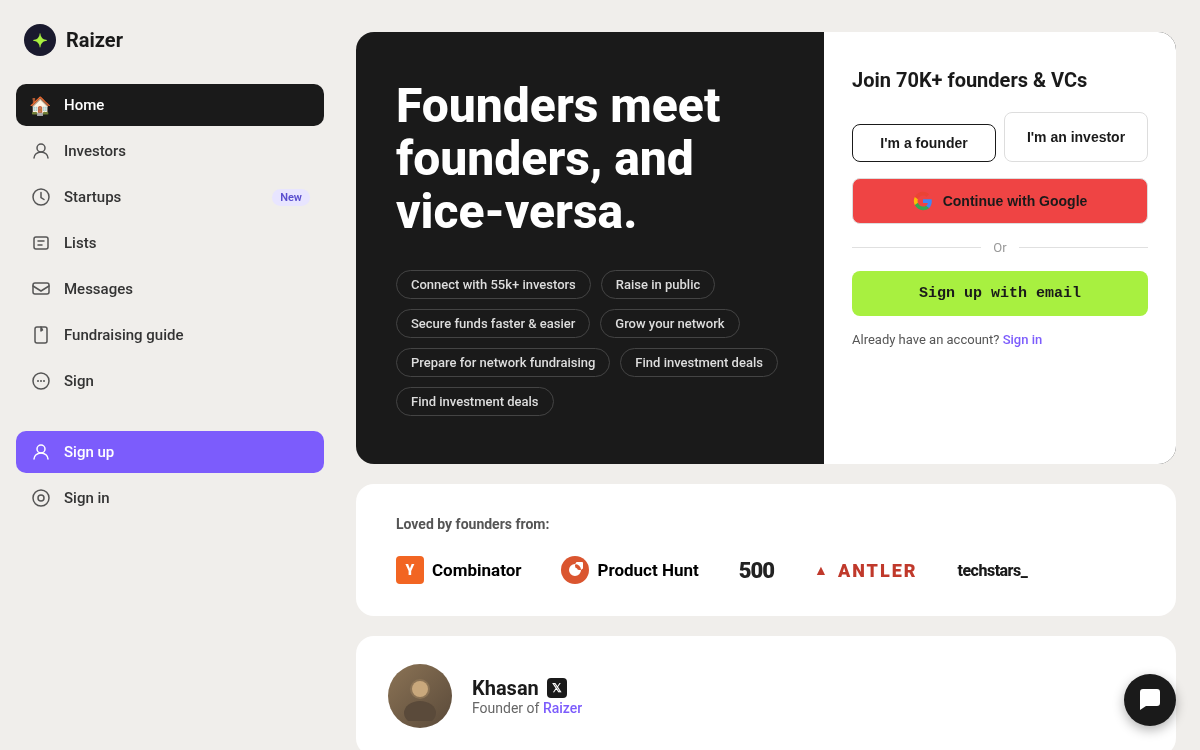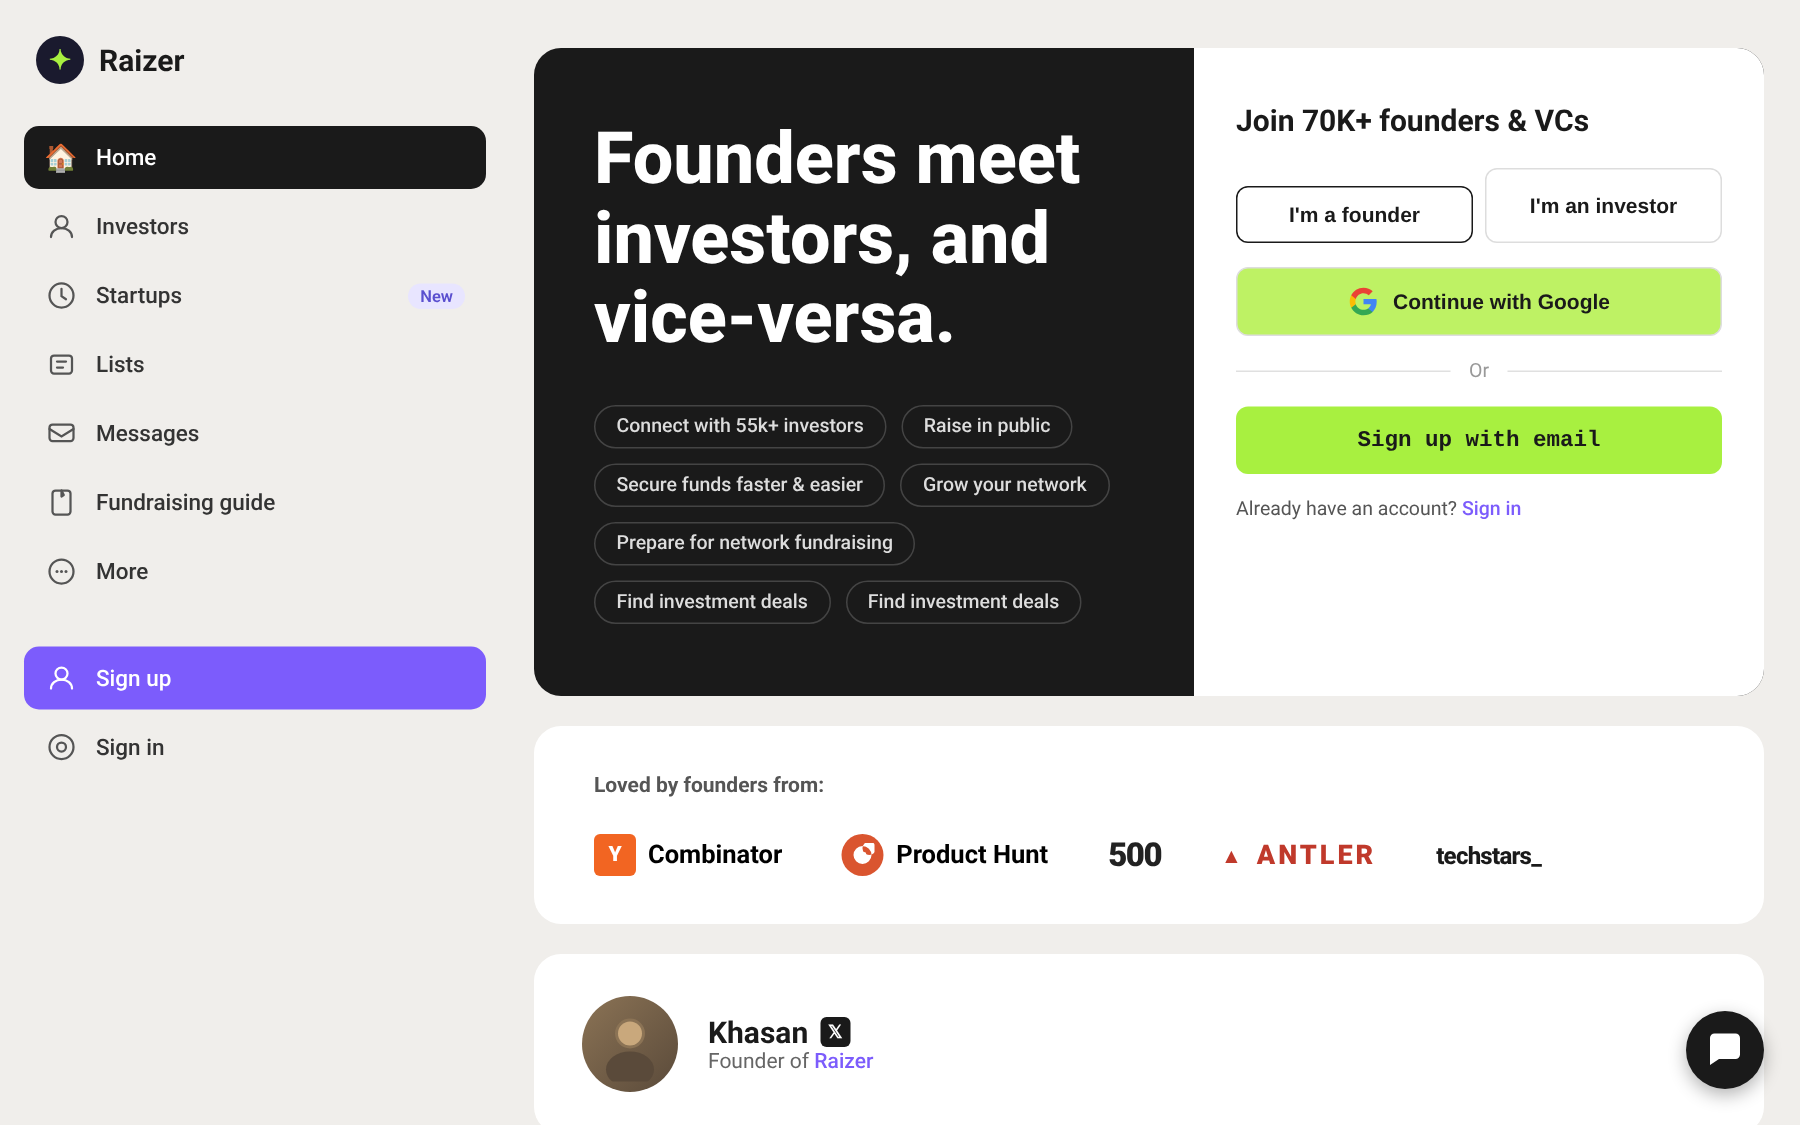--- a/index.html
+++ b/index.html
@@ -141,21 +141,21 @@
       border: 1.5px solid #444;
       color: #ddd;
       padding: 6px 14px;
       border-radius: 20px;
       font-size: 13px;
       font-weight: 500;
       white-space: nowrap;
     }
 
     .hero-right {
-      width: 380px;
+      width: 352px;
       background: #fff;
       padding: 36px 28px;
       display: flex;
       flex-direction: column;
       gap: 16px;
     }
 
     .hero-right-title {
       font-size: 20px;
       font-weight: 700;
@@ -187,21 +187,21 @@
     }
 
     .google-btn {
       display: flex;
       align-items: center;
       justify-content: center;
       gap: 10px;
       padding: 12px;
       border: 1.5px solid #ddd;
       border-radius: 8px;
-      background: #bef264;
+      background: #ef4444;
       cursor: pointer;
       font-size: 14px;
       font-weight: 600;
       color: #1a1a1a;
       text-align: right;
     }
 
     .google-icon {
       width: 20px;
       height: 20px;
@@ -474,21 +474,21 @@
 
   <div class="nav-item">
     <span class="nav-icon">
       <svg width="20" height="20" viewBox="0 0 20 20" fill="none">
           <circle cx="10" cy="10" r="8" stroke="#555" stroke-width="1.5"></circle>
           <circle cx="7" cy="10" r="1" fill="#555"></circle>
           <circle cx="10" cy="10" r="1" fill="#555"></circle>
           <circle cx="13" cy="10" r="1" fill="#555"></circle>
         </svg>
     </span>
-    <span>More</span>
+    <span>Sign</span>
   </div>
 
   <div class="nav-divider"></div>
 
   <div class="nav-item signup">
     <span class="nav-icon">
       <svg width="20" height="20" viewBox="0 0 20 20" fill="none">
           <circle cx="10" cy="7" r="4" stroke="#fff" stroke-width="1.5"></circle>
           <path d="M3 17c0-3.314 3.134-6 7-6s7 2.686 7 6" stroke="#fff" stroke-width="1.5" stroke-linecap="round"></path>
         </svg>
@@ -504,21 +504,21 @@
         </svg>
     </span>
     <span>Sign in</span>
   </div>
 </div>
 
 <div class="main">
 
   <div class="hero-card">
     <div class="hero-left">
-      <h1 class="hero-title">Founders meet investors, and vice-versa.</h1>
+      <h1 class="hero-title">Founders meet founders, and vice-versa.</h1>
       <div class="tags-container">
         <span class="tag">Connect with 55k+ investors</span>
         <span class="tag">Raise in public</span>
         <span class="tag">Secure funds faster &amp; easier</span>
         <span class="tag">Grow your network</span>
         <span class="tag">Prepare for network fundraising</span>
         <span class="tag">Find investment deals</span>
         <span class="tag">Find investment deals</span>
       </div>
     </div>

